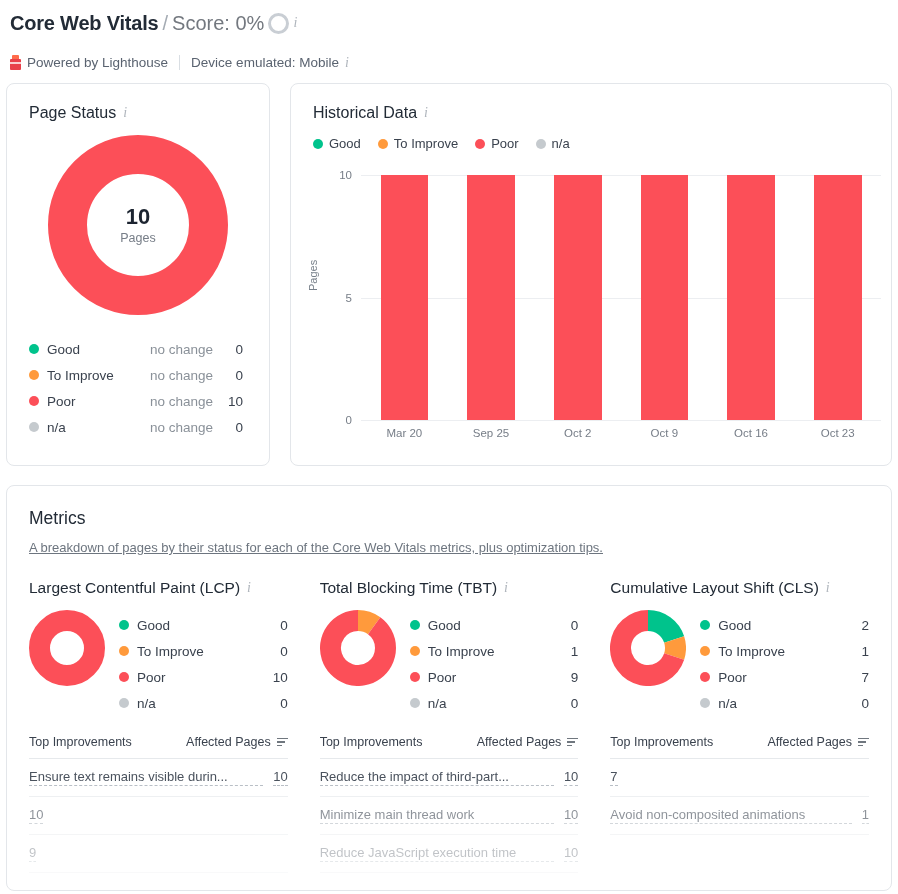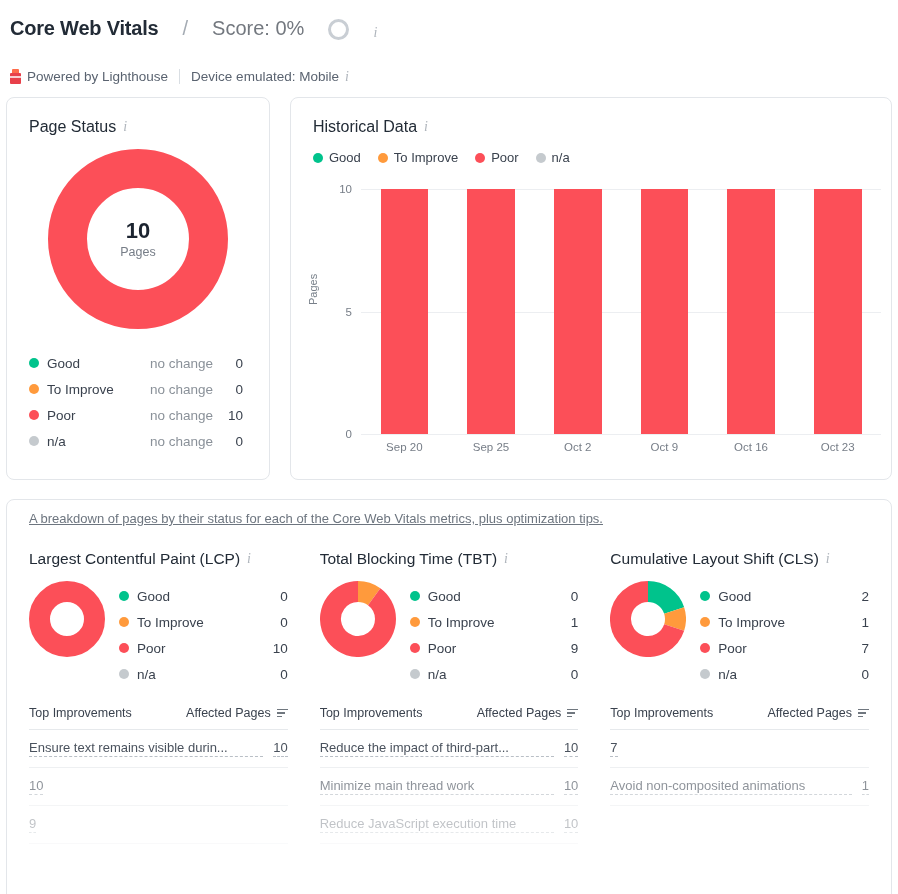--- a/index.html
+++ b/index.html
@@ -7,34 +7,34 @@
     width: 898px; height: 894px;
     background: #ffffff;
     font-family: "Liberation Sans", sans-serif;
     color: #242b35;
     overflow: hidden;
   }
   .page { padding: 0; }
 
   
   .header { padding: 6px 0 0 10px; }
-  .title-row { display: flex; align-items: flex-end; gap: 24px; height: 34px; }
+  .title-row { display: flex; align-items: center; gap: 4px; height: 34px; }
   .title-main { font-size: 20px; font-weight: bold; color: #222b36; letter-spacing: -.2px; }
   .title-sep { font-size: 20px; color: #a4abb3; font-weight: 400; }
   .title-score { font-size: 20px; color: #73787f; font-weight: 400; }
   .score-ring {
     width: 21px; height: 21px; border-radius: 50%;
     border: 3px solid #c9ced4; display:inline-block;
   }
   .info-i {
     font-family: "Liberation Serif", serif;
     font-style: italic; color: #b0b6bd; font-size: 14px;
     display:inline-block; line-height: 1;
   }
-  .subheader { display: flex; align-items: center; gap: 11px; margin-top: 29px; }
+  .subheader { display: flex; align-items: center; gap: 11px; margin-top: 15px; }
   .sub-item { display: flex; align-items: center; gap: 6px; font-size: 13.5px; color: #5a6370; }
   .vbar { width: 1px; height: 15px; background: #d9dee3; }
   .lh-icon { width: 11px; height: 15px; position: relative; display:inline-block; }
   .lh-icon .lh-top { position:absolute; top:0; left:2px; width:7px; height:4px; background:#ff6b4a; border-radius:1px 1px 0 0; }
   .lh-icon .lh-body { position:absolute; top:4px; left:0px; width:11px; height:11px; background:#e8404a; border-radius:1px; }
   .lh-icon .lh-stripe { position:absolute; top:7px; left:0px; width:11px; height:1.5px; background:#ffffff; opacity:.75; }
 
   
   .card {
     background: #fff;
@@ -250,32 +250,33 @@
               </div>
               <div class="bar-slot">
                 <div class="bar" style="height: 100%; background: rgb(252, 79, 88);"></div>
               </div>
               <div class="bar-slot">
                 <div class="bar" style="height: 100%; background: rgb(252, 79, 88);"></div>
               </div>
             </div>
           </div>
         <div class="xlabels" id="xlabels">
-            <div class="xl">Sep 20</div>
+            <div class="xl">Mar 20</div>
             <div class="xl">Sep 25</div>
             <div class="xl">Oct 2</div>
             <div class="xl">Oct 9</div>
             <div class="xl">Oct 16</div>
             <div class="xl">Oct 23</div>
           </div>
       </div>
     </div>
   </div>
 
   <div class="card card-metrics">
+    <div class="metrics-title">Metrics</div>
     <div class="metrics-sub">A breakdown of pages by their status for each of the Core Web Vitals metrics, plus optimization tips.</div>
     <div class="metrics-cols" id="metrics-cols">
         <div class="mcol">
           <div class="mcol-head">
             <span class="mt">Largest Contentful Paint (LCP)</span>
             <span class="info-i">i</span>
           </div>
           <div class="mcol-body">
             <svg class="m-donut" id="m-donut-0" width="76" height="76" viewBox="0 0 76 76">
               <circle cx="38" cy="38" r="27.5" fill="none" stroke="#fc4f58" stroke-width="21"></circle>

